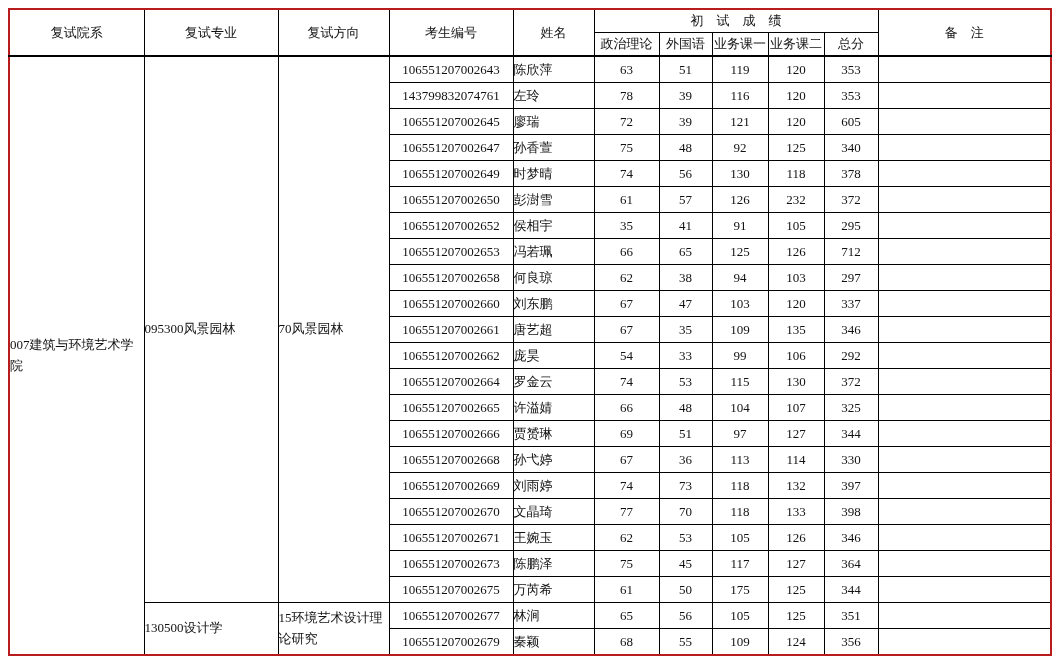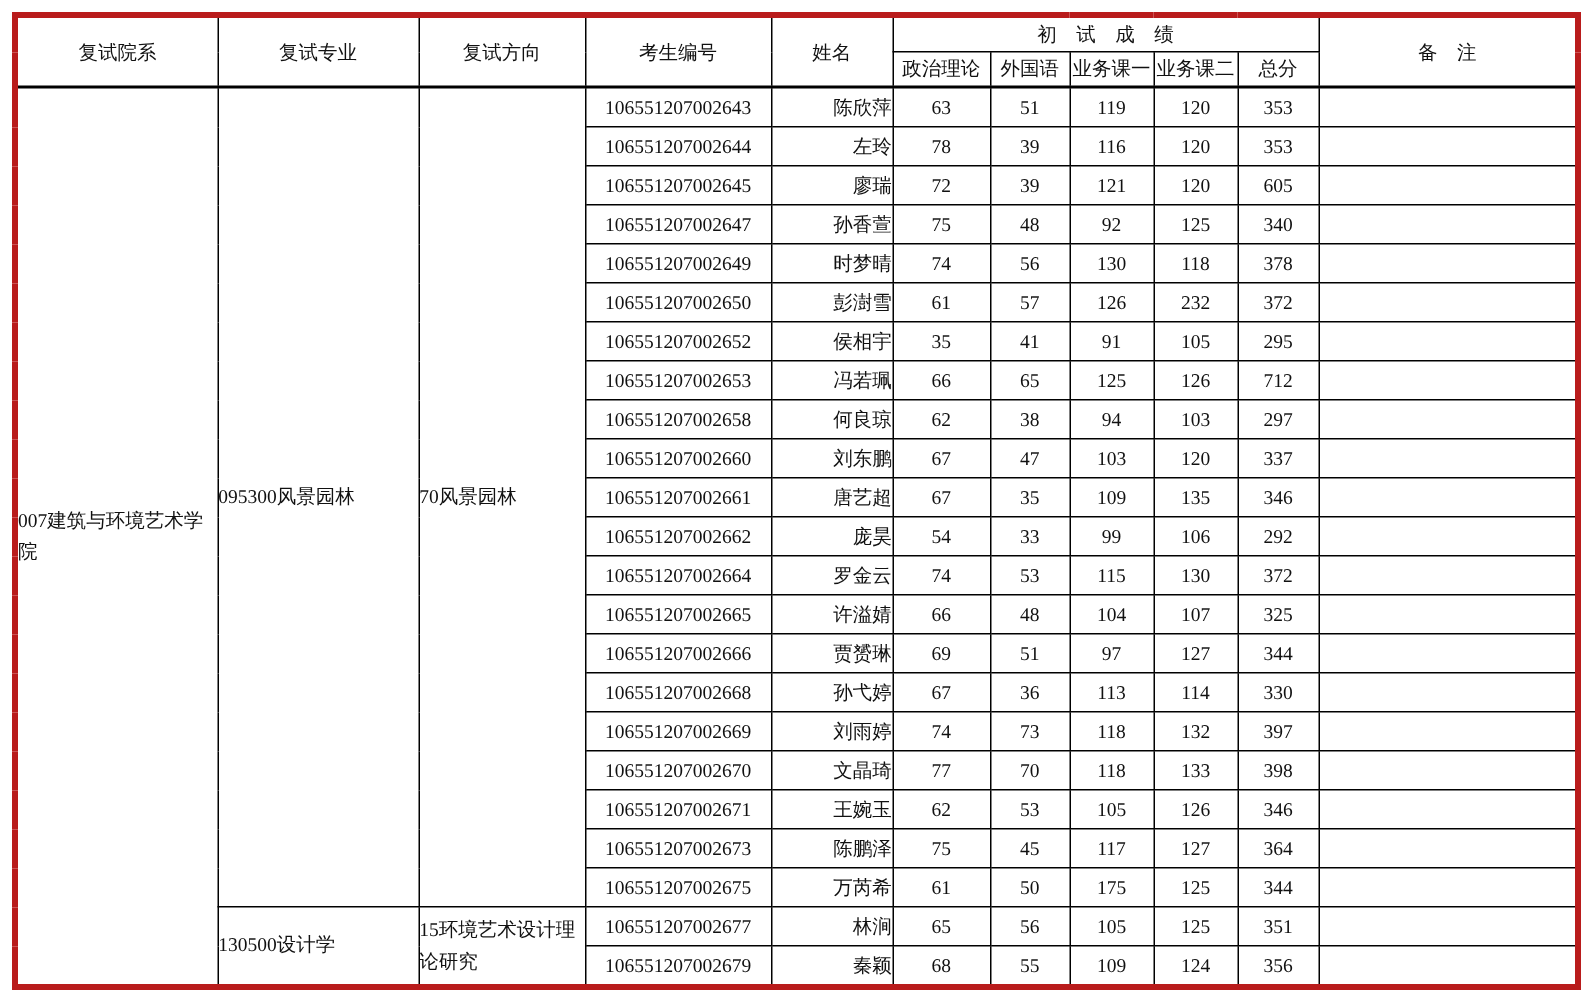--- a/index.html
+++ b/index.html
@@ -14,21 +14,21 @@
     overflow: hidden;
     color: #111111;
     font-family: "Liberation Serif", "DejaVu Serif", serif;
     box-sizing: border-box;
     padding: 8px 8px 0 8px;
   }
   table.score-table {
     border-collapse: collapse;
     table-layout: fixed;
     width: 1042px;
-    border: 4px solid #b91c1c;
+    border: 2px solid #b91c1c;
   }
   .score-table th, .score-table td {
     border: 1px solid #000000;
     font-weight: normal;
     font-size: 13px;
     color: #111111;
     padding: 0;
     overflow: hidden;
     white-space: normal;
     word-break: break-all;
@@ -39,21 +39,21 @@
     vertical-align: middle;
   }
   .score-table thead {
     border-bottom: 2px solid #000000;
   }
   .score-table tbody td {
     height: 25px;
     vertical-align: middle;
   }
   .cell-center { text-align: center; }
-  .cell-name   { text-align: right; padding: 0 6px; font-family: Liberation Serif, serif; }
+  .cell-name   { text-align: left; padding: 0 6px; font-family: Liberation Serif, serif; }
   .cell-group  {
     text-align: left;
     vertical-align: middle;
     padding: 2px 7px;
     line-height: 1.55;
     margin-top: 28px;
   }
   .cell-remark { background: #ffffff; }
 </style>
 </head>
@@ -100,21 +100,21 @@
           <td class="cell-center">106551207002643</td>
           <td class="cell-name">陈欣萍</td>
           <td class="cell-center">63</td>
           <td class="cell-center">51</td>
           <td class="cell-center">119</td>
           <td class="cell-center">120</td>
           <td class="cell-center">353</td>
           <td class="cell-remark"></td>
         </tr>
         <tr>
-          <td class="cell-center">106551207002644</td>
+          <td class="cell-center">143799832074761</td>
           <td class="cell-name">左玲</td>
           <td class="cell-center">78</td>
           <td class="cell-center">39</td>
           <td class="cell-center">116</td>
           <td class="cell-center">120</td>
           <td class="cell-center">353</td>
           <td class="cell-remark"></td>
         </tr>
         <tr>
           <td class="cell-center">106551207002645</td>

